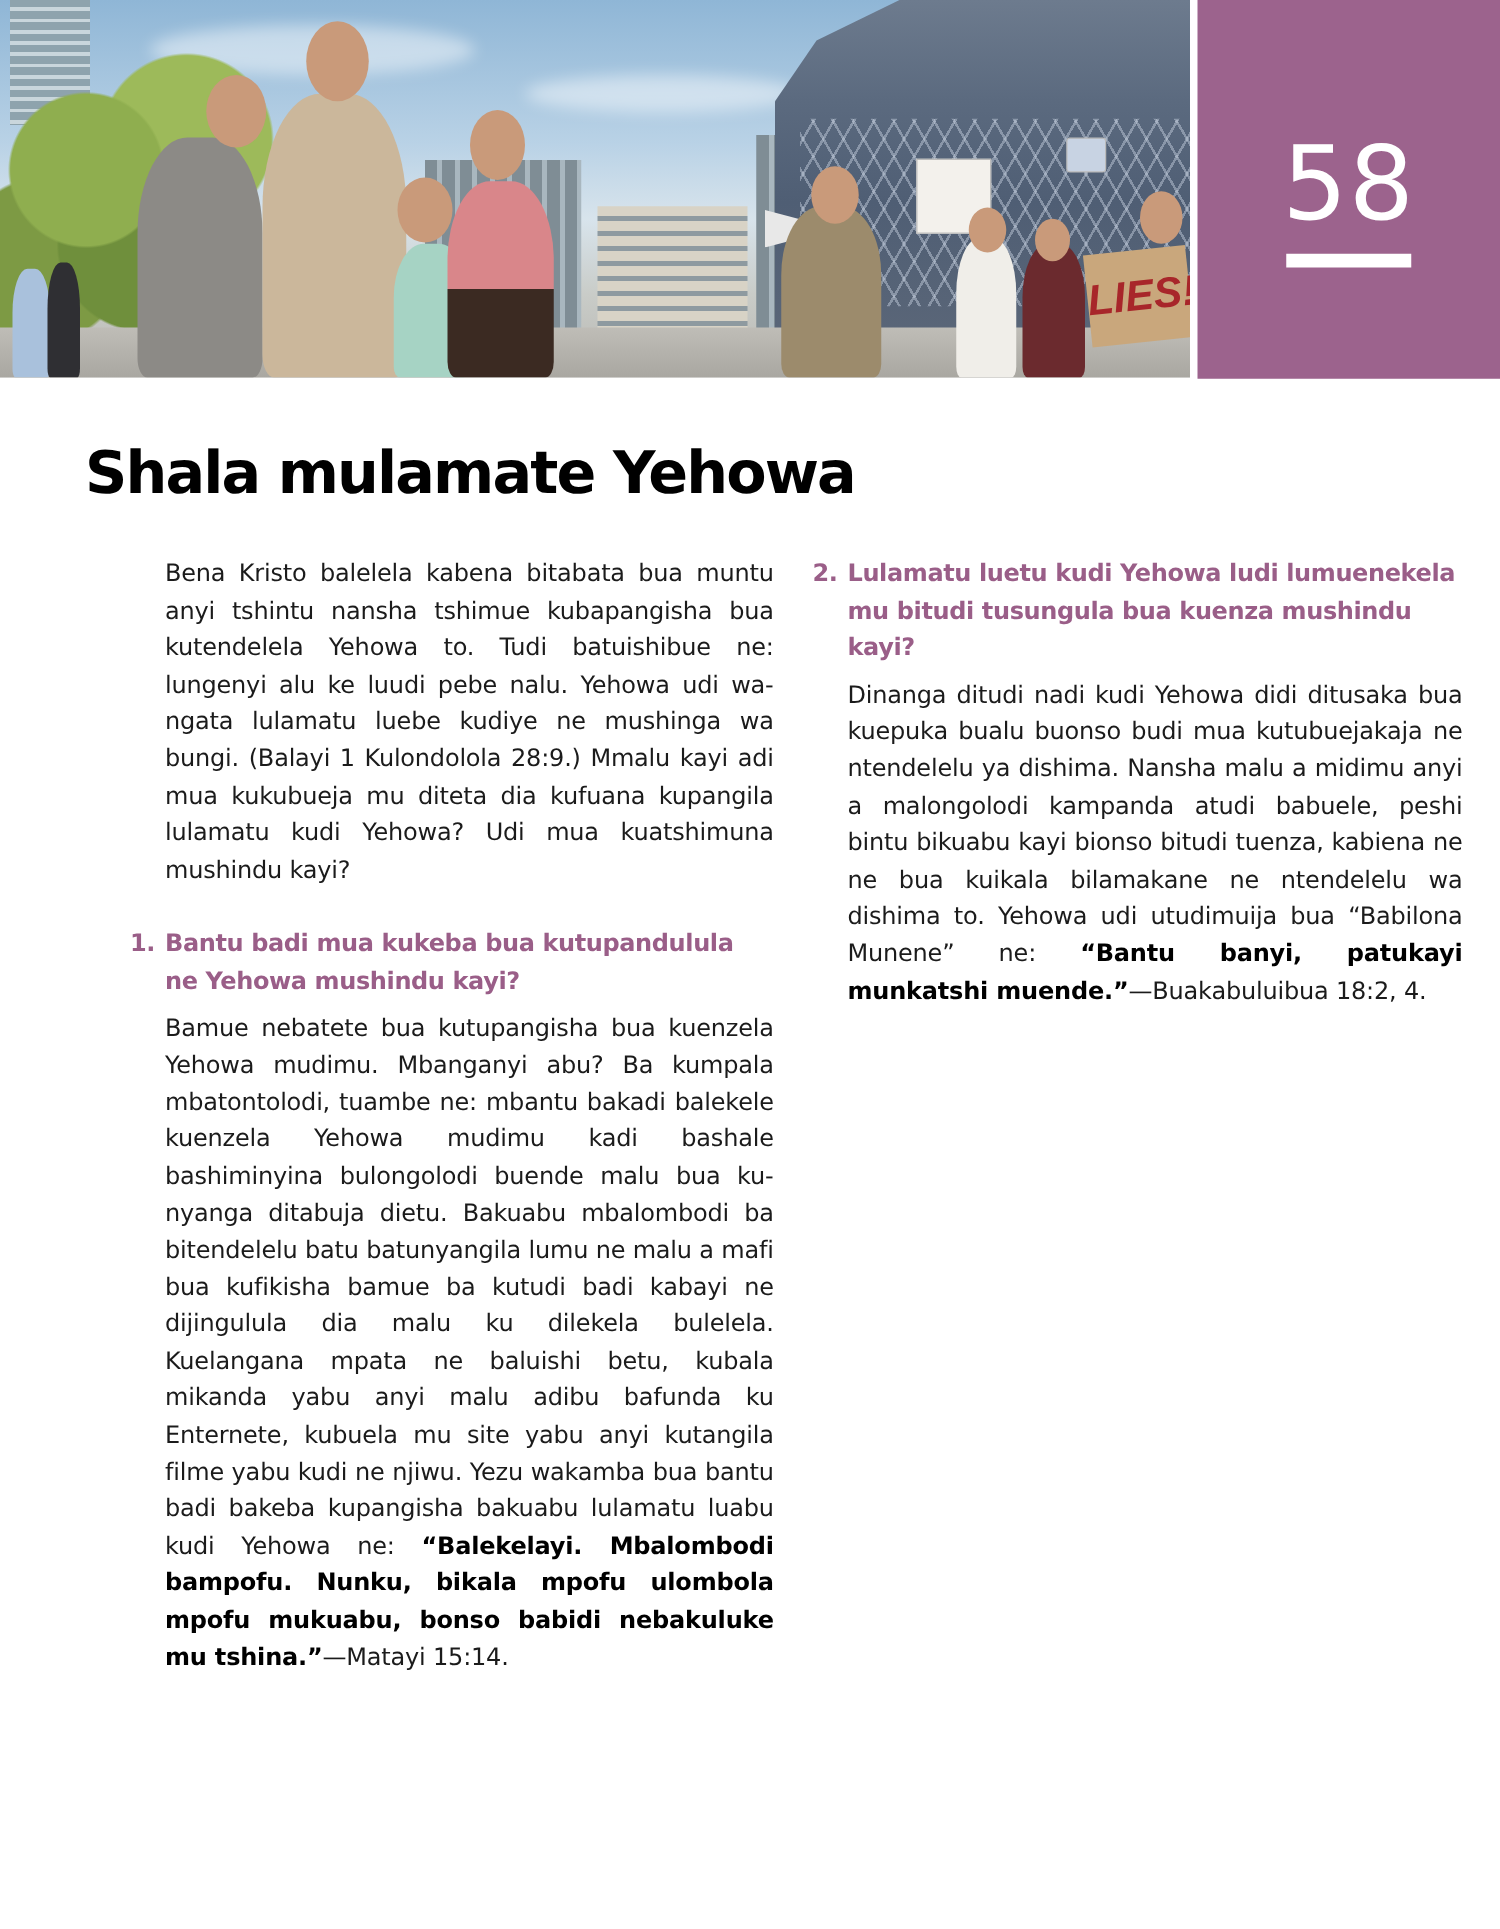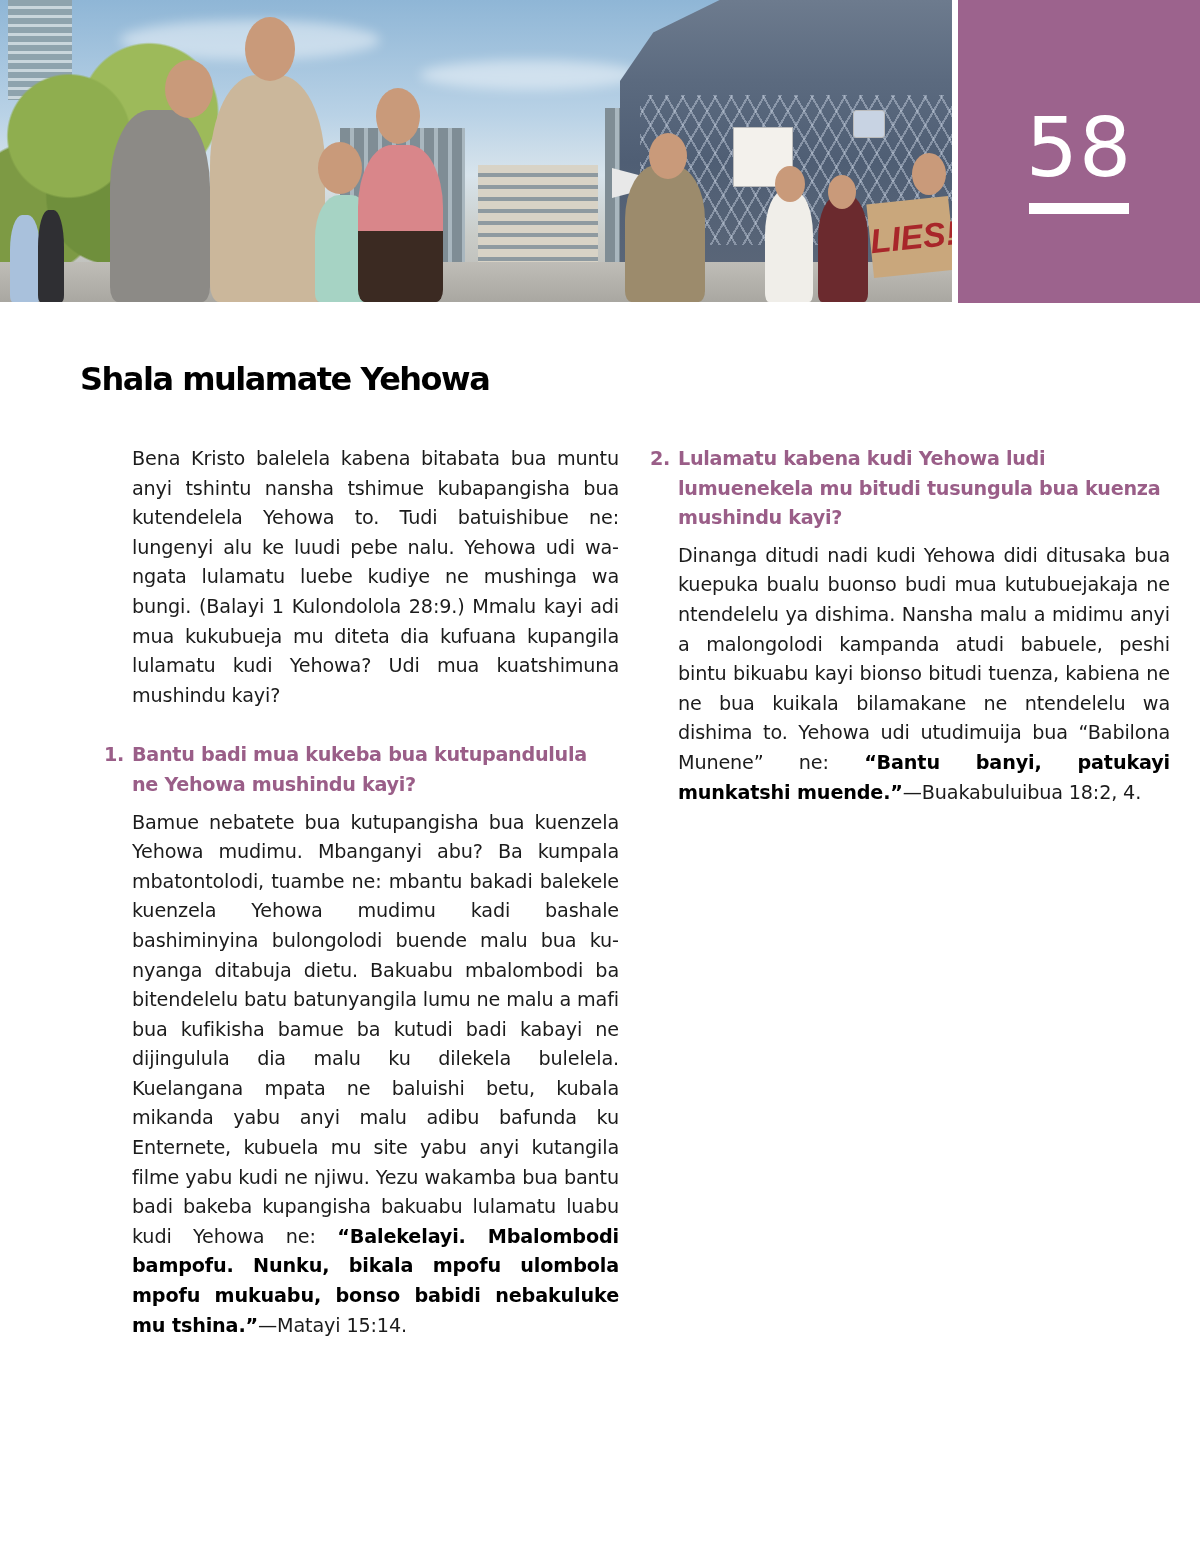--- a/index.html
+++ b/index.html
@@ -36,22 +36,22 @@
   .megaphone { position: absolute; left: 612px; top: 168px; width: 34px; height: 30px; background: #e8e8e8;
                clip-path: polygon(0 0, 100% 30%, 100% 70%, 0 100%); }
 
   
   .num-box { position: absolute; left: 958px; top: 0; width: 242px; height: 303px; background: #9c638d; }
   .num-box .num { position: absolute; left: 0; width: 242px; top: 98px; text-align: center; color: #ffffff;
                   font-family: "DejaVu Sans", sans-serif; font-size: 82px; line-height: 100px; letter-spacing: 1px; }
   .num-box .bar { position: absolute; left: 71px; top: 203px; width: 100px; height: 11px; background: #ffffff; }
 
   
-  .title { position: absolute; left: 80px; top: 348px; margin: 0; font-family: "DejaVu Sans", sans-serif;
-           font-weight: bold; font-size: 32px; line-height: 62px; letter-spacing: -1.5px; color: #000; }
+  .title { position: absolute; left: 68px; top: 348px; margin: 0; font-family: "DejaVu Sans", sans-serif;
+           font-weight: bold; font-size: 47px; line-height: 62px; letter-spacing: -1.5px; color: #000; }
 
   
   .col { position: absolute; top: 444px; width: 515px; margin-left: 32px; }
   .col-left { left: 72px; }
   .col-right { left: 618px; width: 520px; }
 
   .para { margin: 0; padding-left: 28px; font-size: 19.2px; line-height: 29.6px; text-align: justify;
           hyphens: manual; color: #1b1b1b; letter-spacing: -0.15px; }
   .para b { font-weight: bold; color: #000; }
 
@@ -117,17 +117,17 @@
     <span class="qn">1.</span>
     <span class="qt">Bantu badi mua kukeba bua kutupandulula ne Yehowa mushindu kayi?</span>
   </div>
   <div class="gap-q"></div>
   <p class="para"><span>Bamue nebatete bua kutupangisha bua kuenze­la Yehowa mudimu. Mbanganyi abu? Ba kumpa­la mbatontolodi, tuambe ne: mbantu bakadi ba­lekele kuenzela Yehowa mudimu kadi bashale bashiminyina bulongolodi buende malu bua ku­nyanga ditabuja dietu. Bakuabu mbalombodi ba bitendelelu batu batunyangila lumu ne malu a mafi bua kufikisha bamue ba kutudi badi ka­bayi ne dijingulula dia malu ku dilekela bulele­la. Kuelangana mpata ne baluishi betu, kuba­la mikanda yabu anyi malu adibu bafunda ku Enternete, kubuela mu site yabu anyi kutangila filme yabu kudi ne njiwu. Yezu wakamba bua ba­ntu badi bakeba kupangisha bakuabu lulamatu luabu kudi Yehowa ne: </span><b>“Balekelayi. Mbalombo­di bampofu. Nunku, bikala mpofu ulombola mpofu mukuabu, bonso babidi nebakuluke mu tshina.”</b><span>—Matayi 15:14.</span></p>
 </div>
 
 <div class="col col-right">
   <div class="qhead">
     <span class="qn">2.</span>
-    <span class="qt">Lulamatu kabena kudi Yehowa ludi lumuenekela mu bitudi tusungula bua kuenza mushindu kayi?</span>
+    <span class="qt">Lulamatu luetu kudi Yehowa ludi lumuenekela mu bitudi tusungula bua kuenza mushindu kayi?</span>
   </div>
   <div class="gap-q"></div>
   <p class="para"><span>Dinanga ditudi nadi kudi Yehowa didi ditusaka bua kuepuka bualu buonso budi mua kutubue­jakaja ne ntendelelu ya dishima. Nansha malu a midimu anyi a malongolodi kampanda atudi ba­buele, peshi bintu bikuabu kayi bionso bitudi tuenza, kabiena ne ne bua kuikala bilamakane ne ntendelelu wa dishima to. Yehowa udi utudi­muija bua “Babilona Munene” ne: </span><b>“Bantu banyi, patukayi munkatshi muende.”</b><span>—Buakabuluibua 18:2, 4.</span></p>
 </div>
 
 </body></html>

